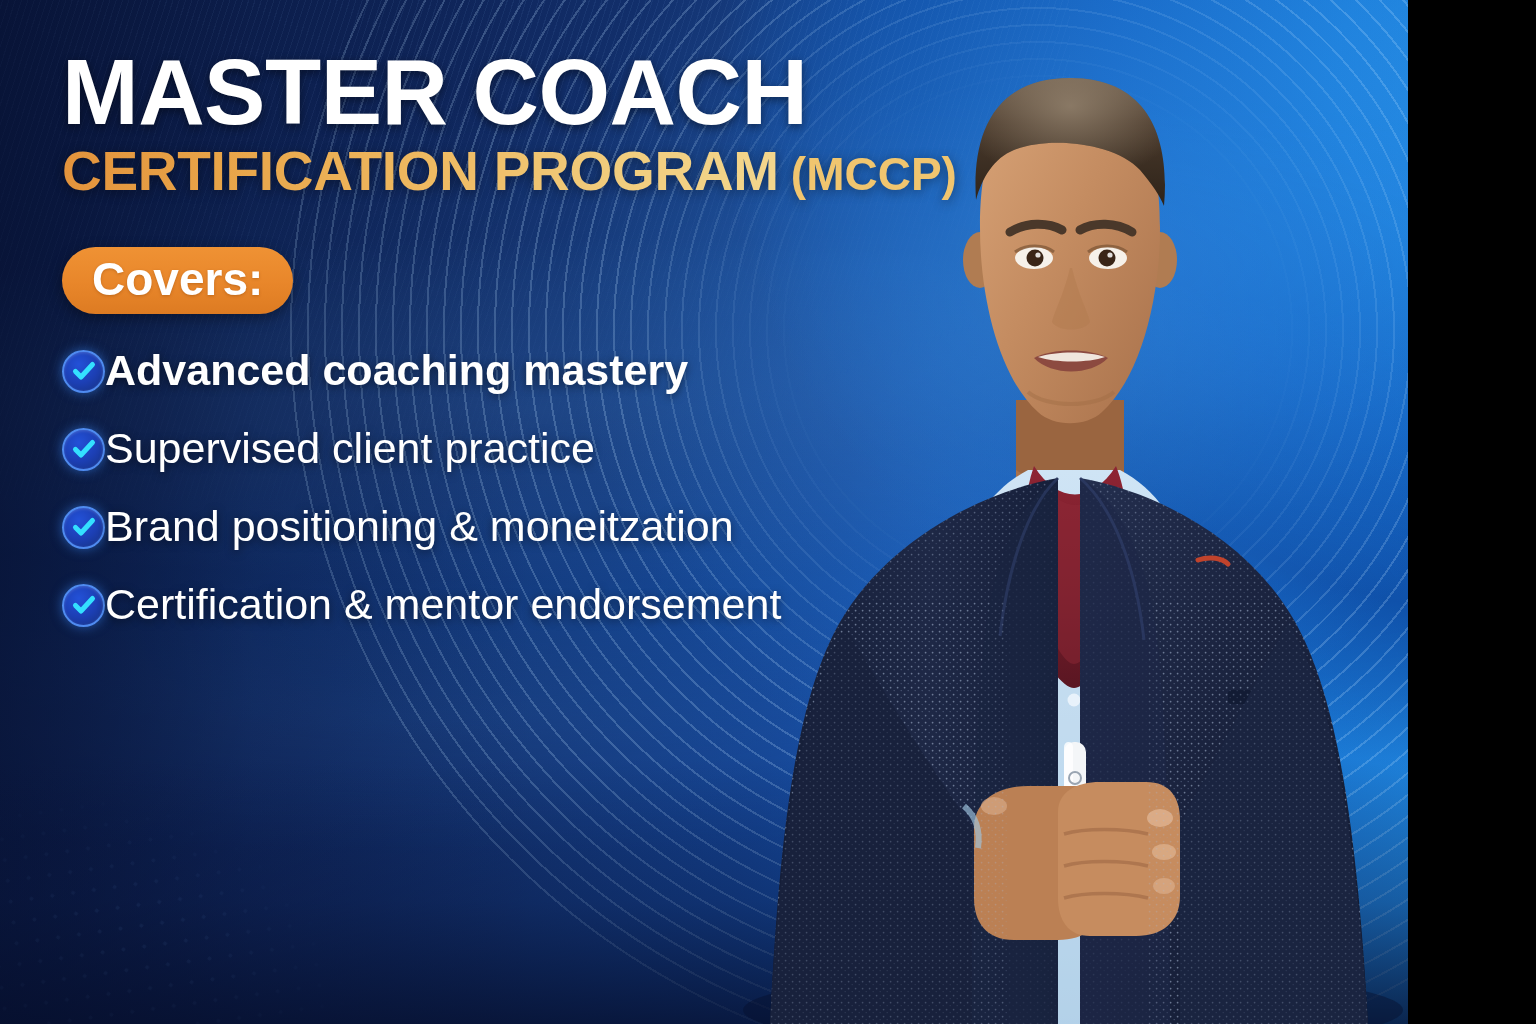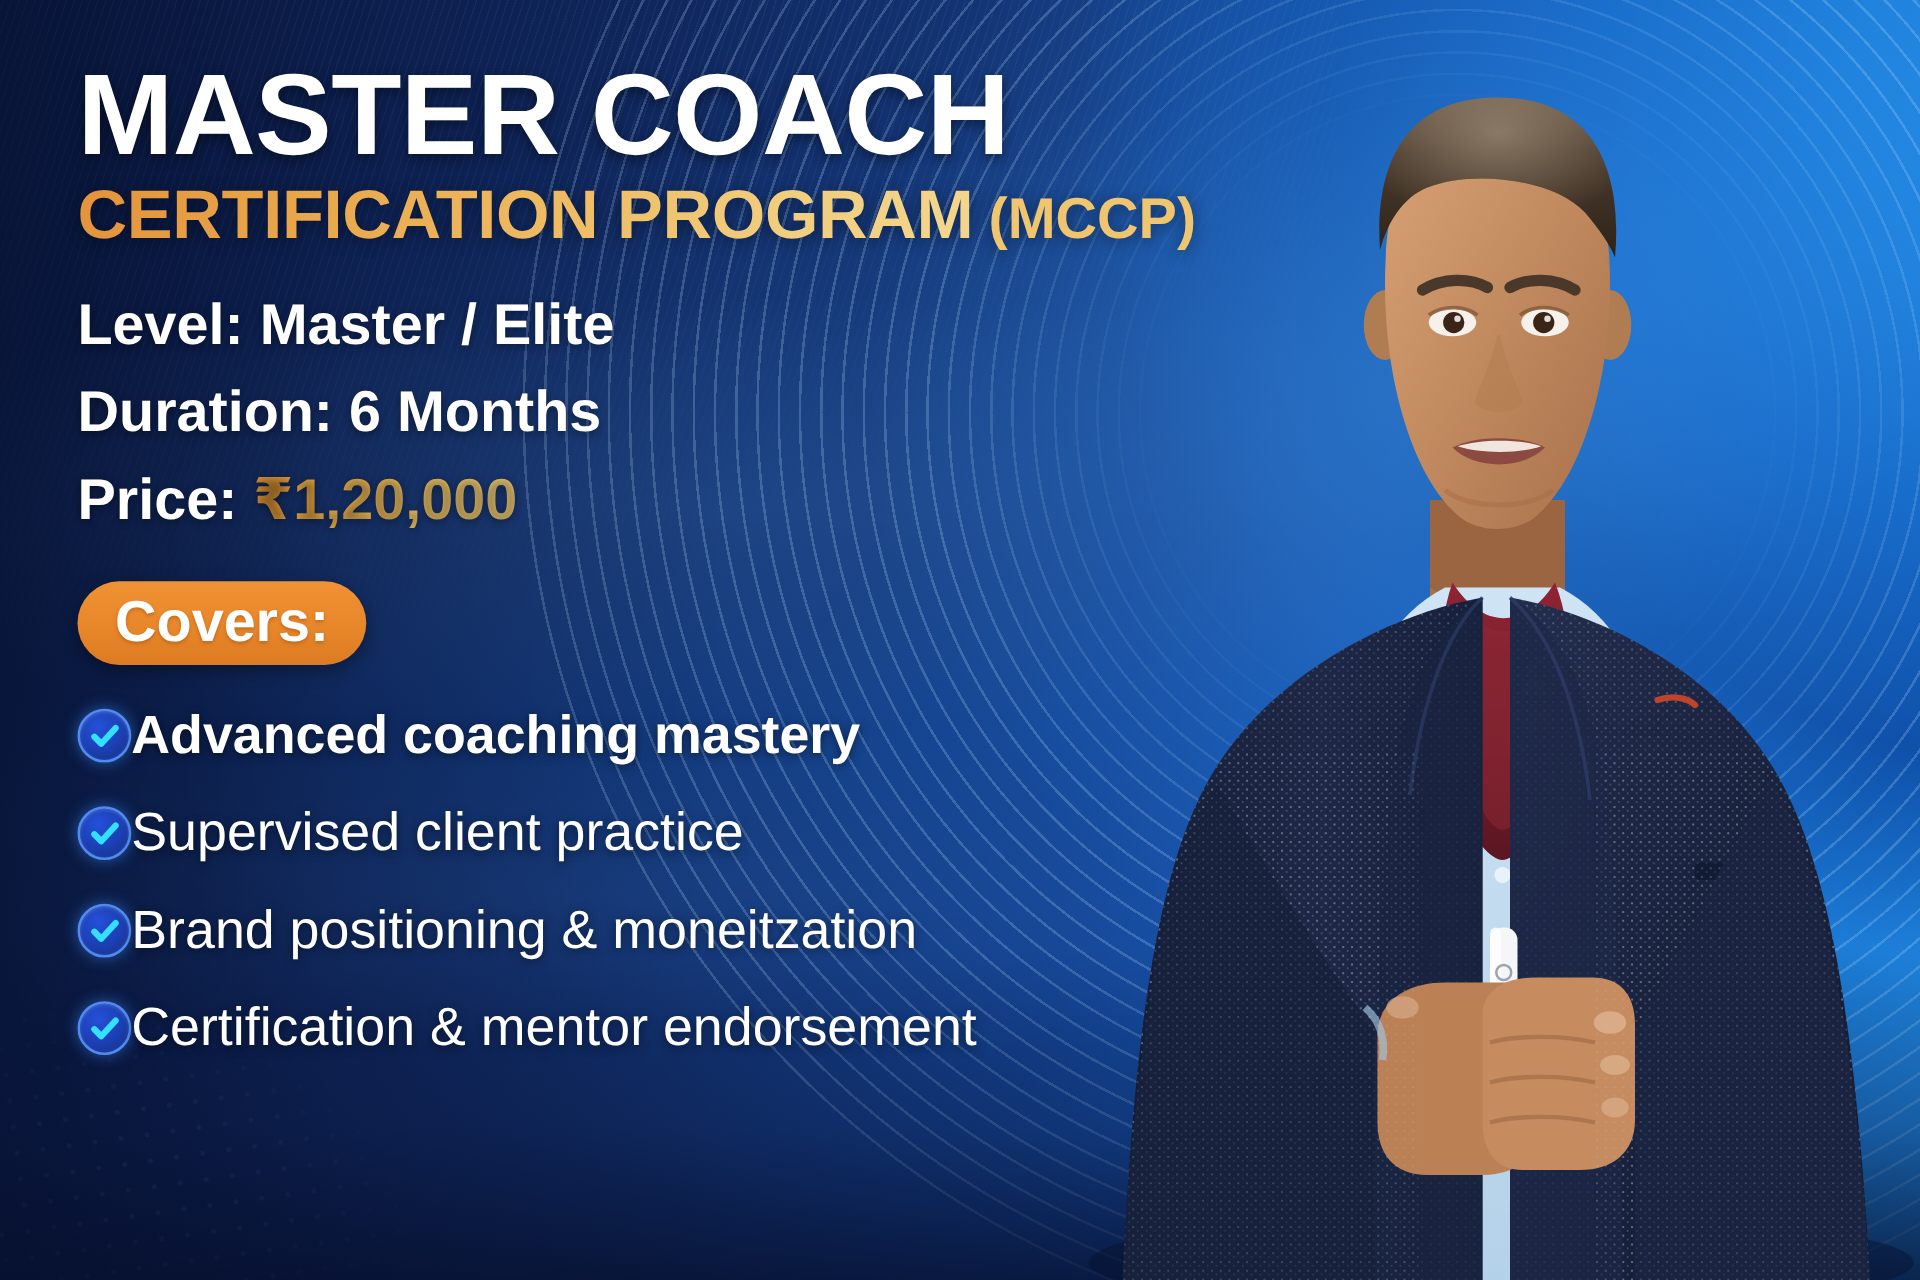--- a/index.html
+++ b/index.html
@@ -5,21 +5,21 @@
 <style>
   html, body {
     margin: 0;
     padding: 0;
     background: #000;
   }
   * { box-sizing: border-box; }
 
   .poster {
     position: relative;
-    width: 1536px;
+    width: 1408px;
     height: 1024px;
     overflow: hidden;
     font-family: "Liberation Sans", "DejaVu Sans", sans-serif;
     background: #0d1f4d;
   }
 
   
   .bg-base {
     position: absolute;
     inset: 0;
@@ -412,34 +412,20 @@
 
   <div class="content">
 
     <h1 class="title-main">MASTER COACH</h1>
 
     <div class="title-sub">
       <span class="title-sub-main">CERTIFICATION PROGRAM</span>
       <span class="title-sub-abbr">(MCCP)</span>
     </div>
 
-    <div class="meta">
-      <div class="meta-row">
-        <span>Level:</span>
-        <span>Master / Elite</span>
-      </div>
-      <div class="meta-row">
-        <span>Duration:</span>
-        <span>6 Months</span>
-      </div>
-      <div class="meta-row">
-        <span>Price:</span>
-        <span class="meta-price-value">₹1,20,000</span>
-      </div>
-    </div>
 
     <div class="covers-badge">
       <span class="covers-badge-label">Covers:</span>
     </div>
 
     <ul class="bullets" id="bullet-list">
         <li class="bullet">
           <span class="bullet-icon">
             <svg width="26" height="26" viewBox="0 0 26 26" aria-hidden="true">
               <path d="M4.5 13.4 L10 19 L21.5 6.5" fill="none" stroke="#34e0ff" stroke-width="5" stroke-linecap="round" stroke-linejoin="round"></path>

